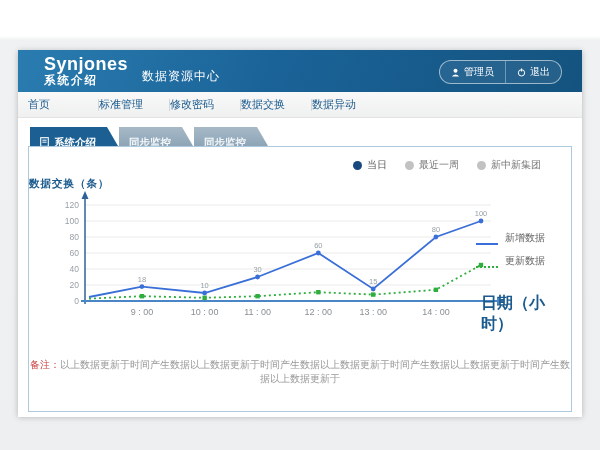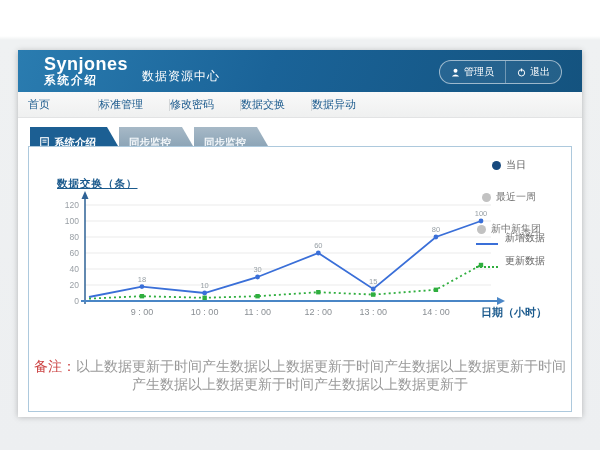--- a/index.html
+++ b/index.html
@@ -24,35 +24,35 @@
   .nav-item{width:70px;text-align:left;font-size:11px;font-weight:normal;color:#1b5a8d;cursor:pointer;}
   .nav-sep{width:1px;height:12px;background:#d3d6d8;}
   
   .content{position:relative;height:299px;background:#fff;}
   .tabs{position:absolute;left:12px;top:9px;display:flex;height:19px;z-index:2;}
   .tab{clip-path:polygon(0 0,calc(100% - 11px) 0,100% 100%,0 100%);padding:12px 22px 0 10px;display:flex;align-items:center;gap:5px;font-size:10.5px;font-weight:bold;color:#fff;margin-right:1px;cursor:pointer;}
   .tab.active{background:#1c5f93;}
   .tab.inactive{background:linear-gradient(#a7b9c7,#8da5b7);color:#f3f7fa;}
   .panel{position:absolute;left:10px;right:10px;top:28px;bottom:5px;border:1px solid #adc9dd;background:#fff;}
   
-  .radios{position:absolute;top:11px;right:30px;display:flex;gap:18px;align-items:center;font-size:10px;color:#777;flex-direction:column;}
+  .radios{position:absolute;top:11px;right:30px;display:flex;gap:18px;align-items:center;font-size:10px;color:#777;}
   .radio-item{display:flex;align-items:center;cursor:pointer;}
   .radio-dot{width:9px;height:9px;border-radius:50%;background:#c2c2c2;display:inline-block;margin-right:5px;}
   .radio-item.selected .radio-dot{background:#17497e;}
   .radio-item.selected{color:#555;}
   
-  .ylabel{position:absolute;left:28px;top:30px;font-size:10.5px;font-weight:bold;color:#1b5a8d;letter-spacing:1px;text-decoration:underline;}
+  .ylabel{position:absolute;left:0;top:30px;font-size:10.5px;font-weight:bold;color:#1b5a8d;letter-spacing:1px;}
   .chart-wrap{position:absolute;left:16px;top:42px;width:470px;height:140px;}
   svg{font-family:"Liberation Sans",sans-serif;}
-  .xlabel{position:absolute;left:452px;top:158px;font-size:11px;font-weight:bold;color:#1b5a8d;}
+  .xlabel{position:absolute;left:452px;top:146px;font-size:16px;font-weight:bold;color:#1b5a8d;}
   .legend{position:absolute;right:26px;top:84px;font-size:10px;color:#666;}
   .legend-item{display:flex;align-items:flex-end;margin-bottom:9px;cursor:pointer;}
   .legend-swatch{display:inline-block;width:22px;height:0;margin-right:7px;}
   
-  .note{position:absolute;left:0;right:0;top:211px;text-align:center;font-size:14px;color:#999;}
+  .note{position:absolute;left:0;right:0;top:211px;text-align:center;font-size:10px;color:#999;}
   .note-prefix{color:#cc4444;}
 </style>
 </head>
 <body>
 
 <div class="app-card">
 
   <div class="app-header">
     <div class="logo">
       <div class="logo-en">Synjones</div>

